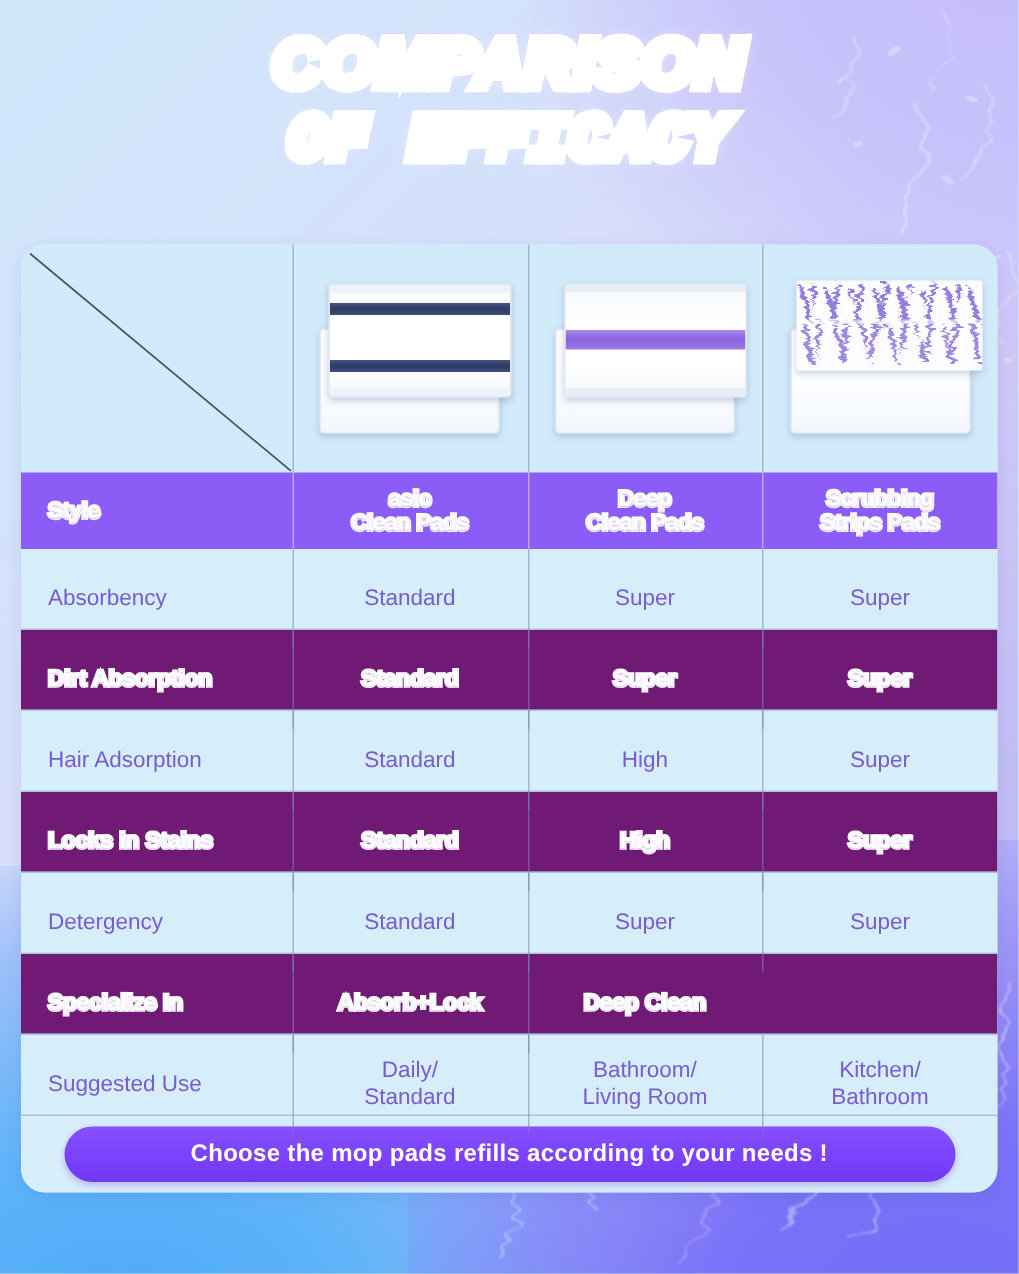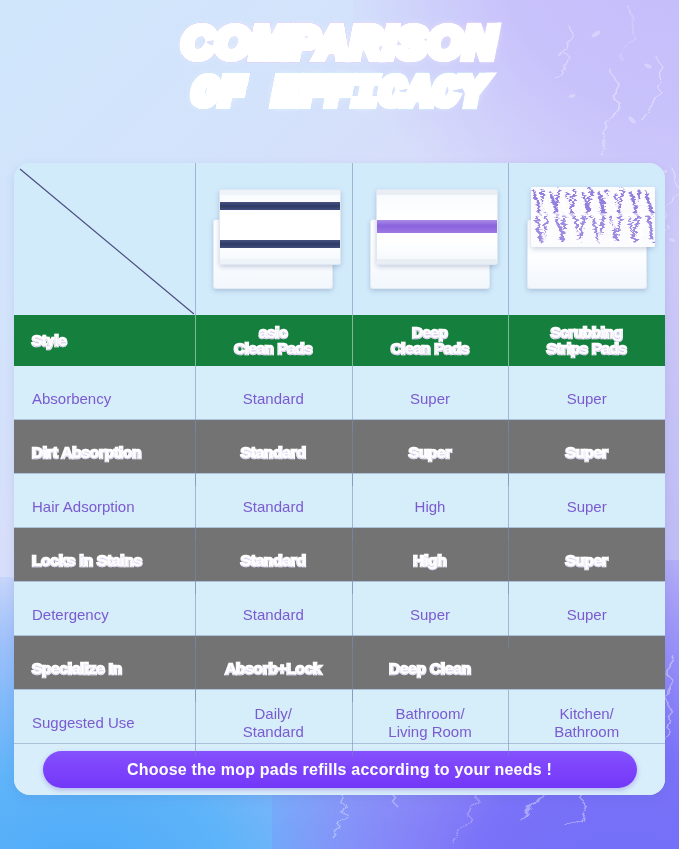--- a/index.html
+++ b/index.html
@@ -110,34 +110,34 @@
   .pad-edge{position:absolute;left:0;right:0;height:5px;background:#eef3f9;}
 
   .scrub{
     position:absolute;left:10px;top:4px;width:124px;height:60px;
     border-radius:2px;overflow:hidden;
     background:#fdfdff;
     box-shadow:0 2px 5px rgba(70,90,140,.25);
   }
 
   
-  #hrow{height:51px;background:#15803d;}
+  #hrow{height:51px;background:#8b5cf6;}
   #hrow .tcell{height:51px;}
   .hdr-txt{
     color:#ffffff;font-size:14.5px;font-weight:bold;line-height:16px;
     -webkit-text-stroke:2.6px #ffffff;paint-order:stroke fill;
     text-shadow:0 1px 1px rgba(90,40,190,.35);
   }
   .hdr-left{width:100%;padding-left:18px;text-align:left;}
 
   
   .drow{height:53px;}
   .drow .tcell{height:66px;}
   .row-blue{background:#d6edfa;}
-  .row-purp{background:#737373;}
+  .row-purp{background:#701a75;}
   .cell-txt{font-size:15px;line-height:18px;}
   .row-blue .cell-txt{color:#7a5bd0;}
   .row-blue .lbl{color:#7a5bd0;}
   .row-purp .cell-txt{
     color:#ffffff;font-weight:bold;
     -webkit-text-stroke:2.4px #ffffff;paint-order:stroke fill;
     text-shadow:0 1px 1px rgba(120,90,200,.35);
   }
   .lbl{width:100%;padding-left:18px;text-align:left;}
   .two-line{white-space:pre-line;}

